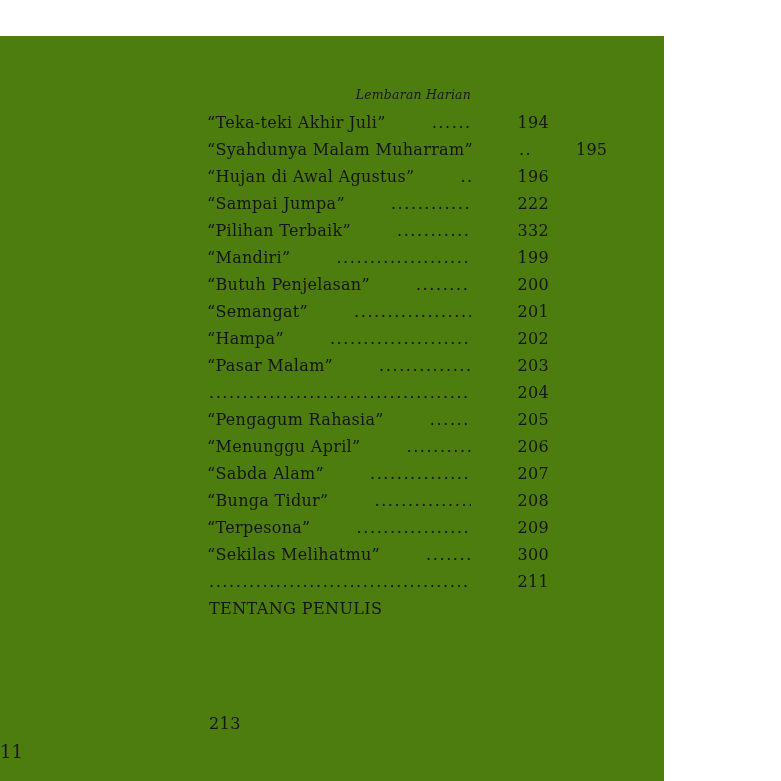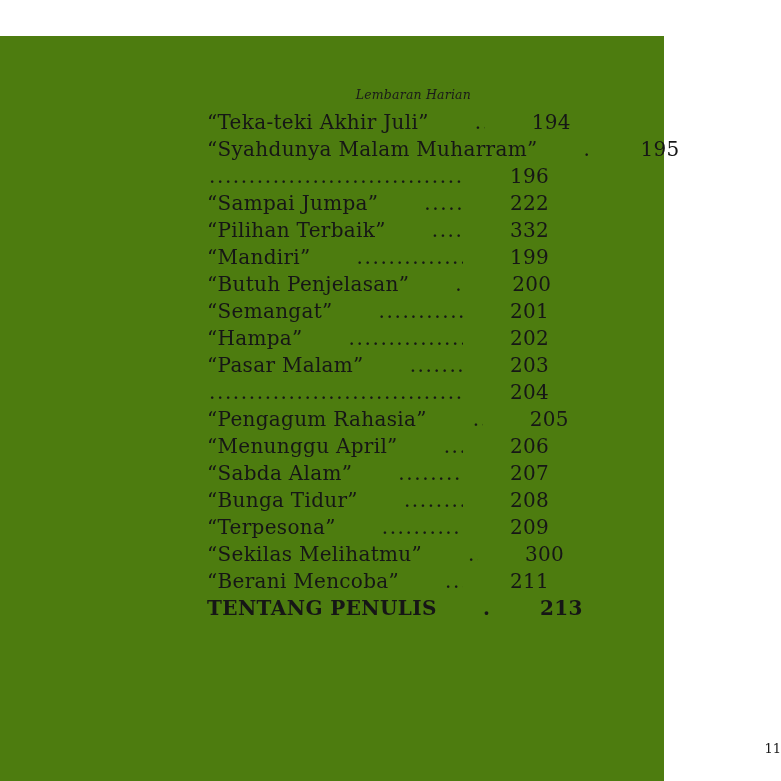--- a/index.html
+++ b/index.html
@@ -36,51 +36,52 @@
     position: absolute;
     top: 73px;
     left: 207px;
     width: 342px;
   }
   .toc-row {
     display: flex;
     align-items: baseline;
     height: 27px;
     line-height: 27px;
-    font-size: 20px;
+    font-size: 16px;
     letter-spacing: 0.3px;
     white-space: nowrap;
     color: #161616;
     gap: 44px;
   }
   .toc-row.bold {
-    font-weight: bold;
+    font-weight: normal;
     letter-spacing: 0.4px;
+    flex-direction: column;
   }
   .toc-title {
     flex: 0 0 auto;
   }
   .toc-dots {
     flex: 1 1 auto;
     overflow: hidden;
     margin: 0 3px 0 2px;
     letter-spacing: 1.6px;
     min-width: 10px;
   }
   .toc-page {
     flex: 0 0 auto;
     text-align: left;
   }
   .footer {
     position: absolute;
     top: 705px;
     left: 0;
     width: 781px;
-    text-align: right;
-    font-size: 13px;
+    text-align: left;
+    font-size: 18px;
     color: #1a1a1a;
   }
 </style>
 </head>
 <body>
 
 <div class="page">
 
   <div class="running-head">
     <span>Lembaran Harian</span>
@@ -91,20 +92,21 @@
     <span class="toc-title">“Teka-teki Akhir Juli”</span>
     <span class="toc-dots">........................................................................................................................</span>
     <span class="toc-page">194</span>
   </div>
       <div class="toc-row">
     <span class="toc-title">“Syahdunya Malam Muharram”</span>
     <span class="toc-dots">........................................................................................................................</span>
     <span class="toc-page">195</span>
   </div>
       <div class="toc-row">
+    <span class="toc-title">“Hujan di Awal Agustus”</span>
     <span class="toc-dots">........................................................................................................................</span>
     <span class="toc-page">196</span>
   </div>
       <div class="toc-row">
     <span class="toc-title">“Sampai Jumpa”</span>
     <span class="toc-dots">........................................................................................................................</span>
     <span class="toc-page">222</span>
   </div>
       <div class="toc-row">
     <span class="toc-title">“Pilihan Terbaik”</span>
@@ -164,21 +166,20 @@
     <span class="toc-title">“Terpesona”</span>
     <span class="toc-dots">........................................................................................................................</span>
     <span class="toc-page">209</span>
   </div>
       <div class="toc-row">
     <span class="toc-title">“Sekilas Melihatmu”</span>
     <span class="toc-dots">........................................................................................................................</span>
     <span class="toc-page">300</span>
   </div>
       <div class="toc-row">
-    <span class="toc-title">“Berani Mencoba”</span>
     <span class="toc-dots">........................................................................................................................</span>
     <span class="toc-page">211</span>
   </div>
       <div class="toc-row bold">
     <span class="toc-title">TENTANG PENULIS</span>
     <span class="toc-dots">........................................................................................................................</span>
     <span class="toc-page">213</span>
   </div>
     </div>
 

